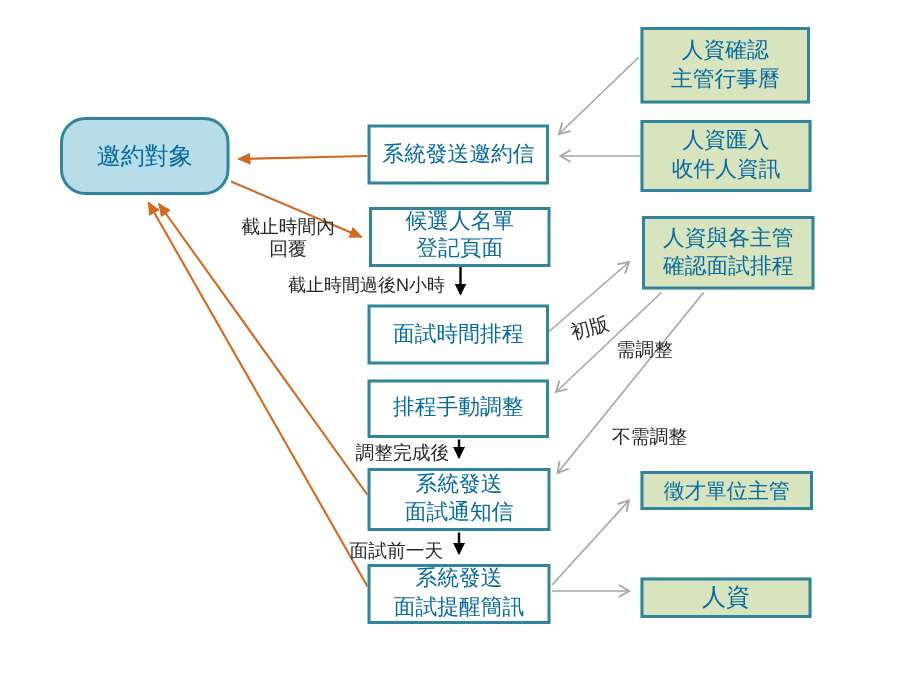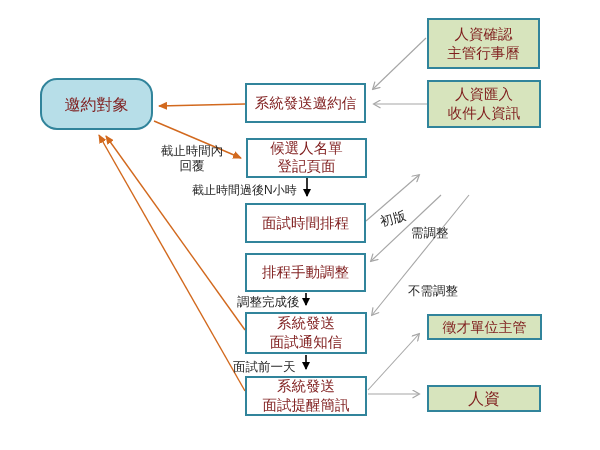--- a/index.html
+++ b/index.html
@@ -7,21 +7,21 @@
     position:relative;width:600px;height:450px;background:#ffffff;overflow:hidden;
     font-family:"Liberation Sans","DejaVu Sans",sans-serif;color:#1a1a1a;
   }
   .arrows{position:absolute;left:0;top:0;width:600px;height:450px;}
   .box{
     position:absolute;box-sizing:border-box;
     border:2px solid var(--box-border,#31849b);
     background:var(--white-fill,#ffffff);
     display:flex;align-items:center;justify-content:center;
     text-align:center;white-space:pre-line;
-    font-size:14.5px;line-height:19px;color:#7f1d1d;
+    font-size:14.5px;line-height:19px;color:#0369a1;
   }
   .box.blue{background:var(--blue-fill,#b7dee8);font-size:16px;}
   .box.green{background:var(--green-fill,#d7e4bd);}
   .lbl{
     position:absolute;font-size:12.5px;line-height:15px;color:#262626;
     white-space:pre-line;
   }
   .lbl.center{text-align:center;}
   .lbl.tilt{transform:rotate(-15deg);font-size:13px;}
   .arrow-orange{stroke:var(--orange-arrow,#d2691e);stroke-width:1.4;fill:none;}
@@ -83,20 +83,22 @@
 
   <div class="box" style="left:245px;top:376px;width:122px;height:40px;line-height:19px;">系統發送
 面試提醒簡訊</div>
 
   <div class="box green" style="left:427px;top:18px;width:113px;height:51px;line-height:19px;">人資確認
 主管行事曆</div>
 
   <div class="box green" style="left:427px;top:80px;width:114px;height:48px;line-height:19px;">人資匯入
 收件人資訊</div>
 
+  <div class="box green" style="left:428px;top:144px;width:115px;height:49px;line-height:19px;">人資與各主管
+確認面試排程</div>
 
   <div class="box green" style="left:427px;top:314px;width:115px;height:26px;font-size:14px;">徵才單位主管</div>
 
   <div class="box green" style="left:427px;top:385px;width:114px;height:27px;font-size:16px;">人資</div>
 
   <div class="lbl center" style="left:152px;top:144px;width:80px;">截止時間內
 回覆</div>
 
   <div class="lbl" style="left:192px;top:183px;font-size:12px;">截止時間過後N小時</div>
 

